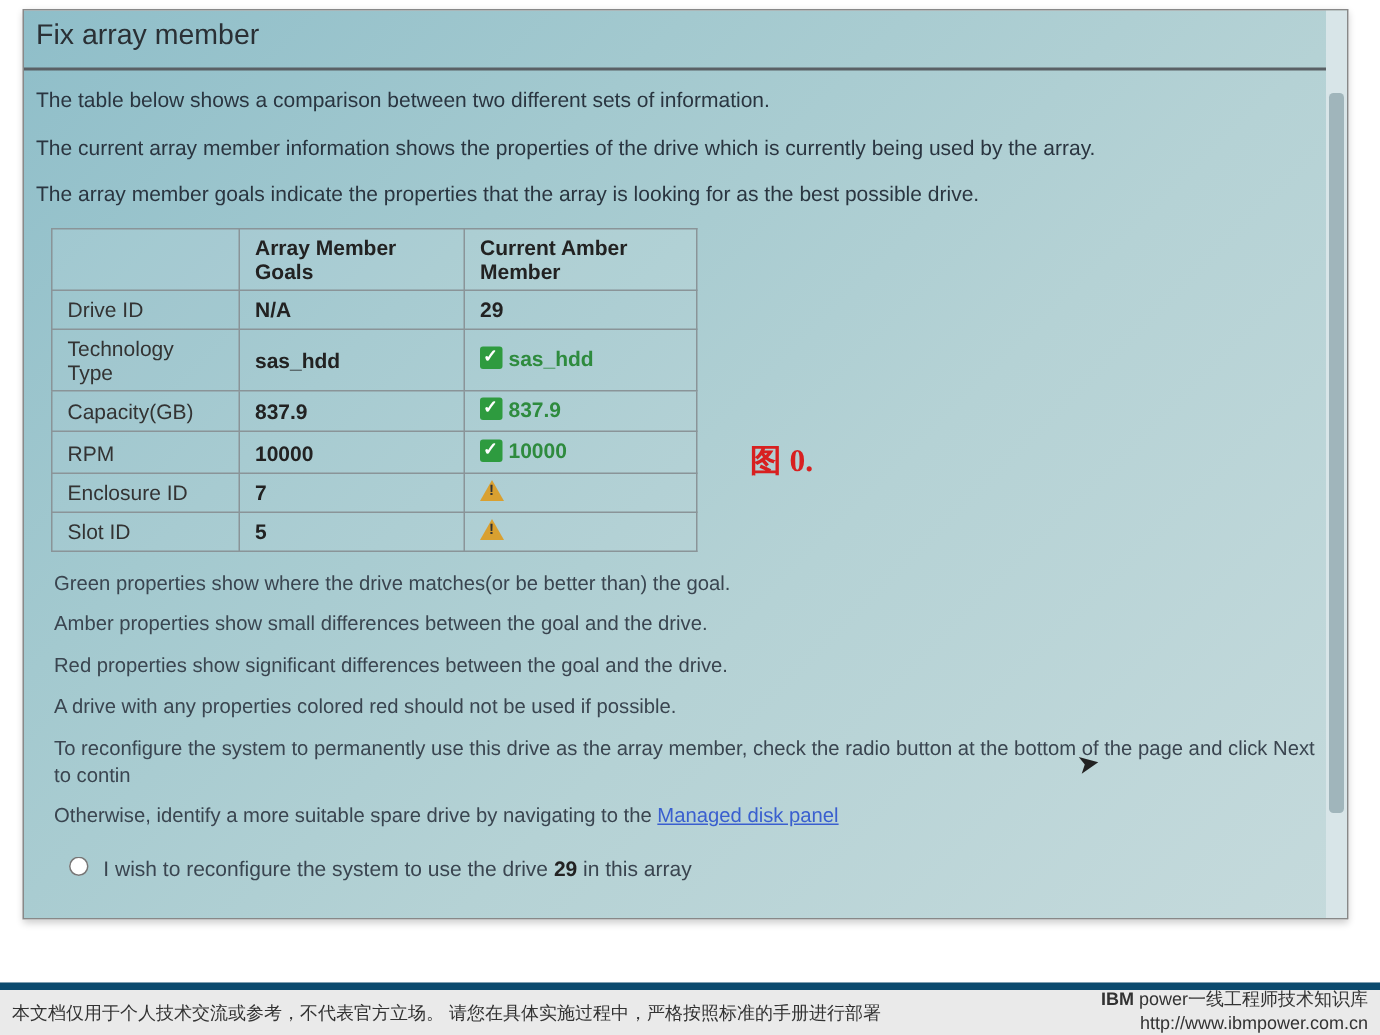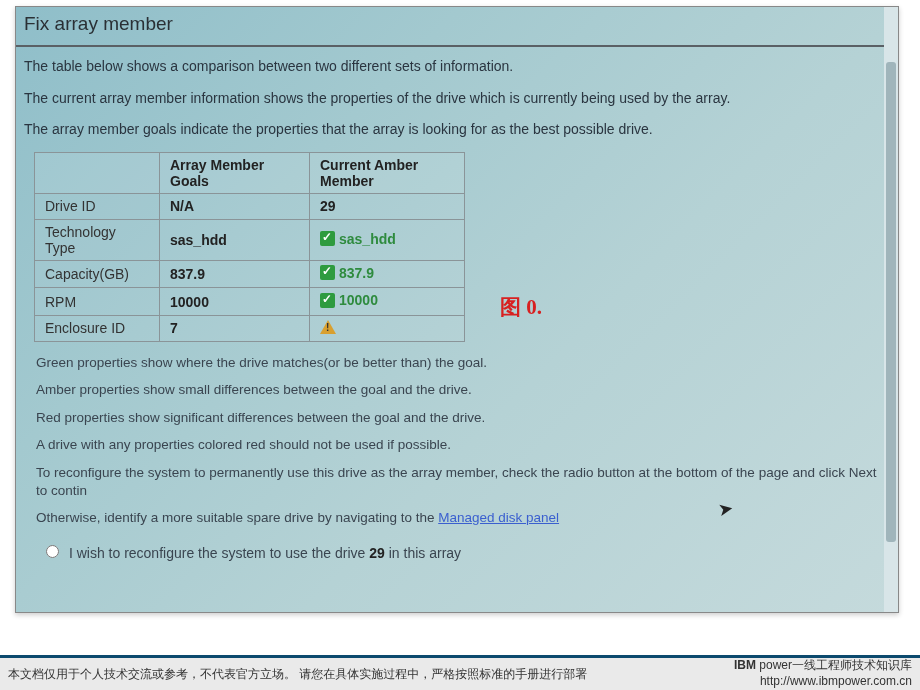--- a/index.html
+++ b/index.html
@@ -151,21 +151,21 @@
       background: #a0b5bb;
       border-radius: 3px;
     }
     .footer {
       position: absolute;
       left: 0;
       right: 0;
       bottom: 0;
       height: 35px;
       background: #eaeaea;
-      border-top: 3px solid #0c4a6e;
+      border-top: 5px solid #0c4a6e;
       display: flex;
       align-items: center;
       padding: 0 8px;
       font-size: 12px;
       color: #333;
     }
     .footer-left { flex: 1; }
     .footer-right { text-align: right; line-height: 1.3; }
     .footer-right .bold { font-weight: bold; }
   </style>
@@ -214,20 +214,28 @@
         <td>RPM</td>
         <td>10000</td>
         <td><span class="cell-value">
               <span class="icon-check"></span>
               <span class="green-text">10000</span>
             </span></td>
       </tr>
       <tr>
         <td>Enclosure ID</td>
         <td>7</td>
+        <td><span class="cell-value">
+              <span class="icon-warn"></span>
+              <span class="amber-text"></span>
+            </span></td>
+      </tr>
+      <tr>
+        <td>Slot ID</td>
+        <td>5</td>
         <td><span class="cell-value">
               <span class="icon-warn"></span>
               <span class="amber-text"></span>
             </span></td>
       </tr>
     </tbody>
   </table>
 
   <div class="notes">
     <p>Green properties show where the drive matches(or be better than) the goal.</p>

